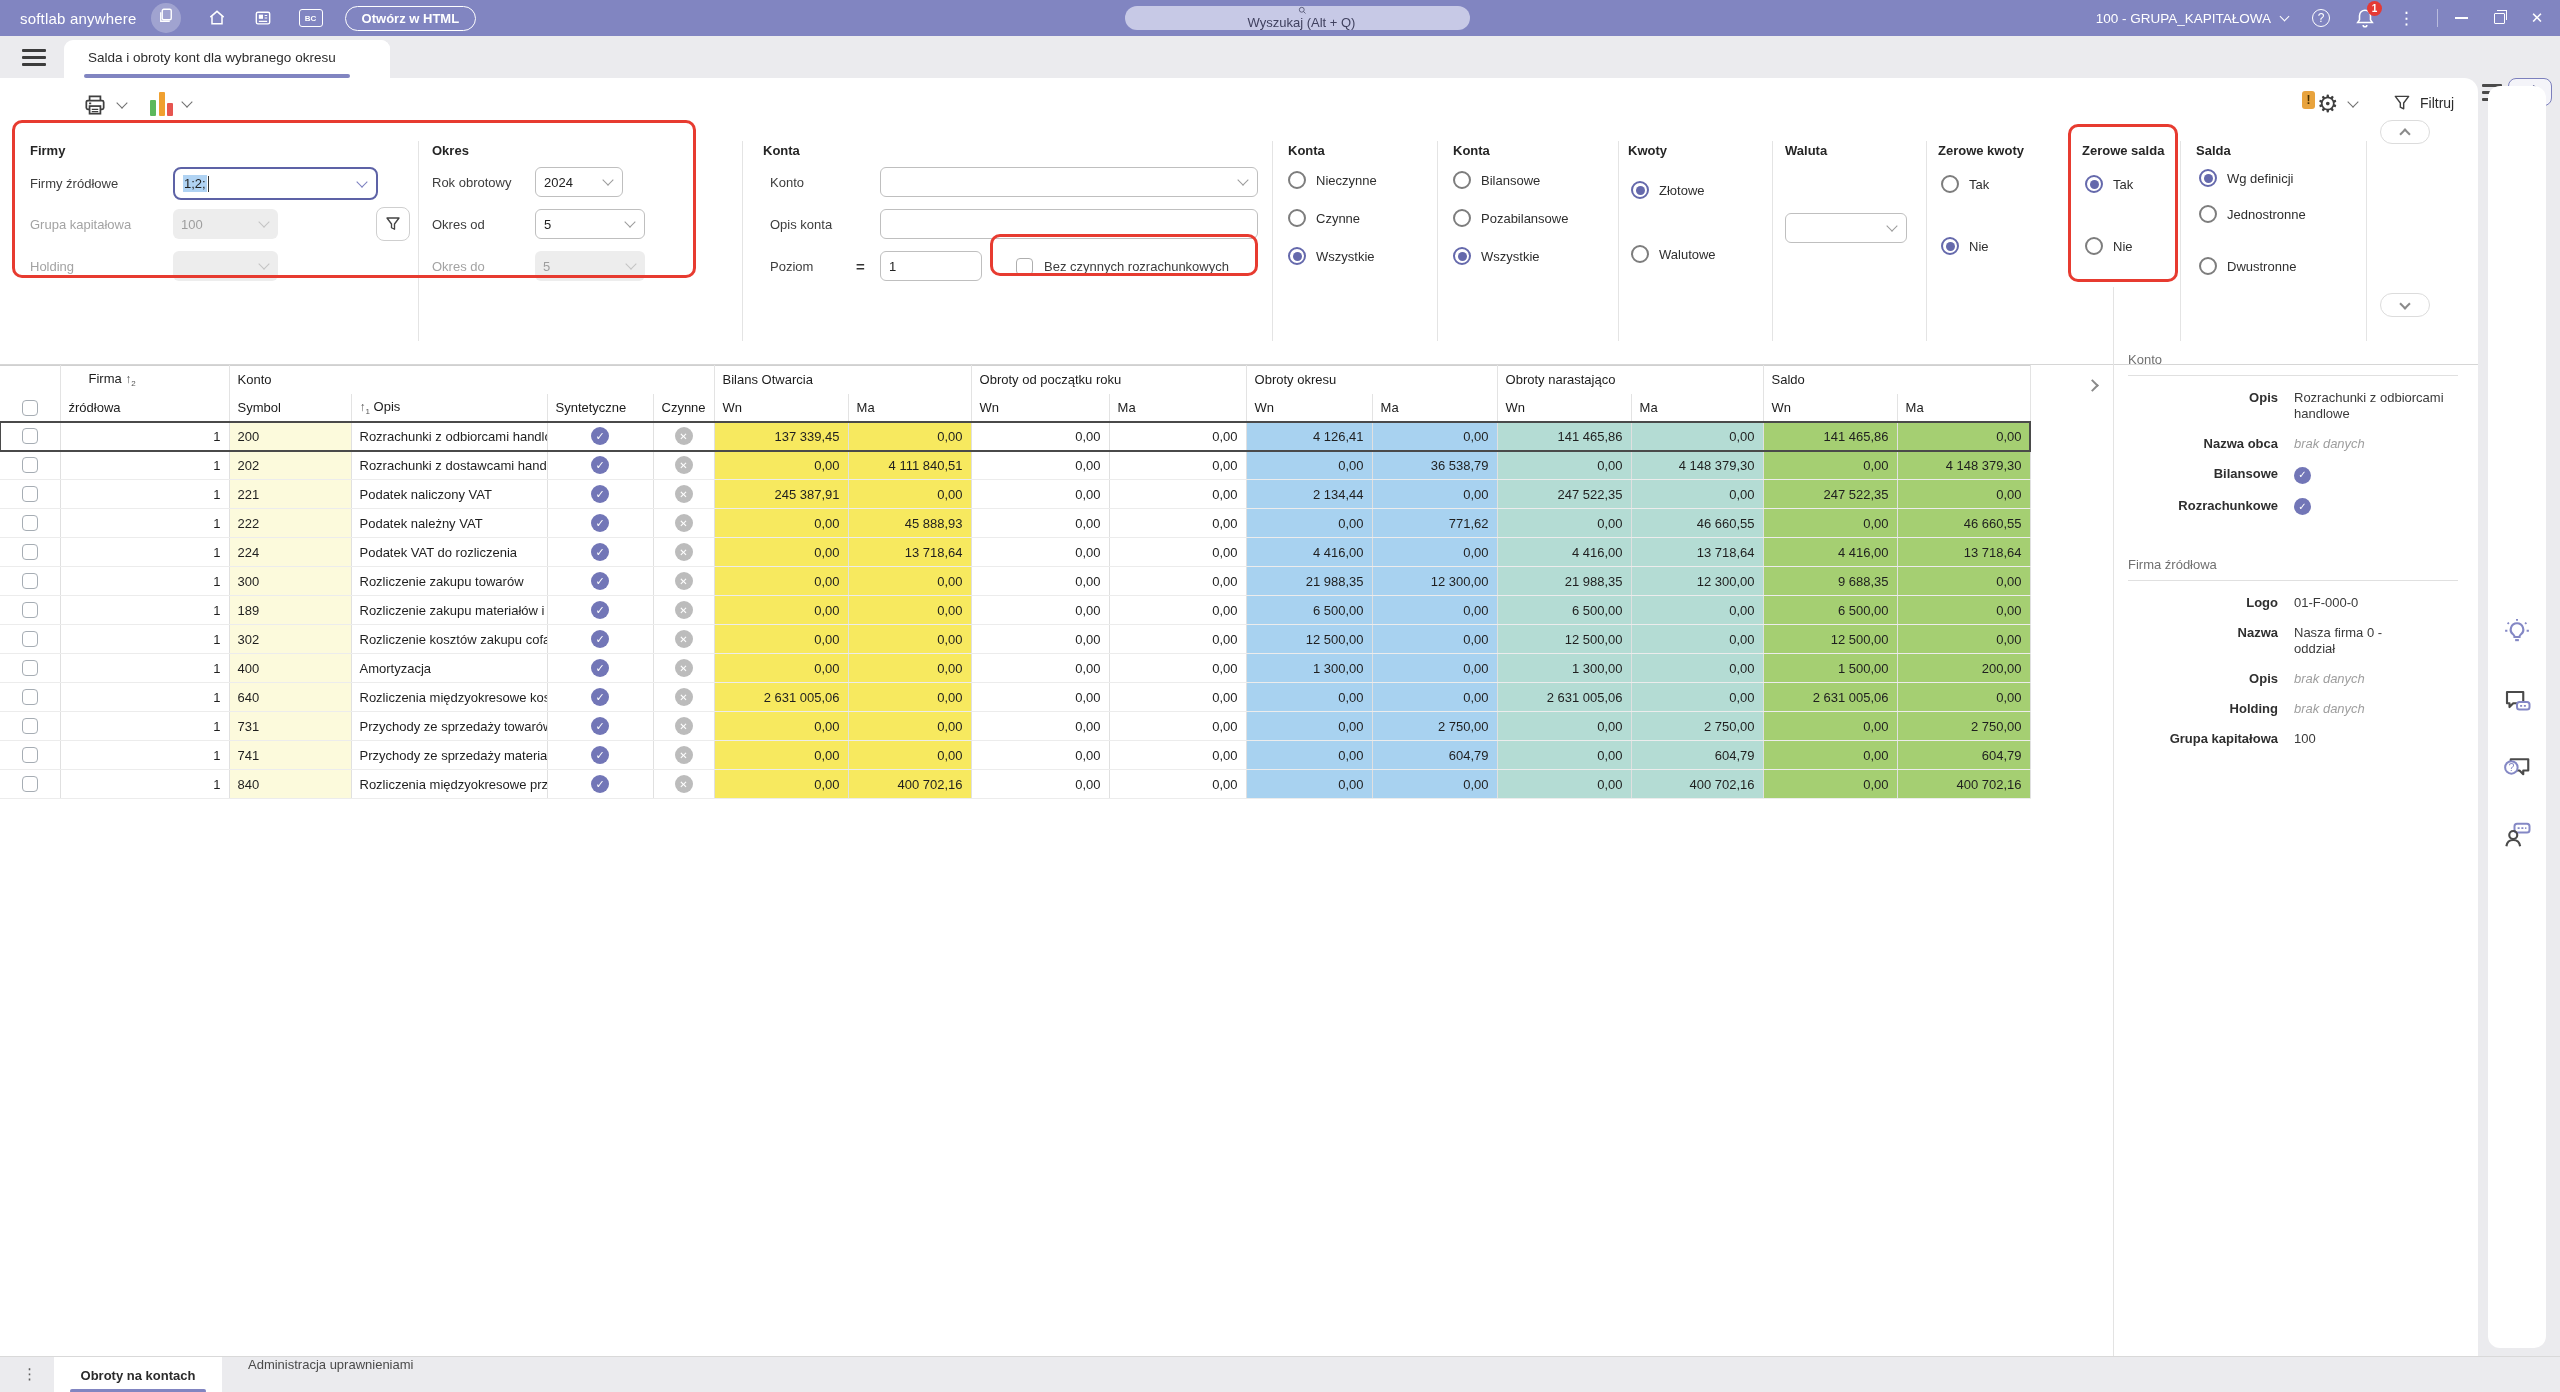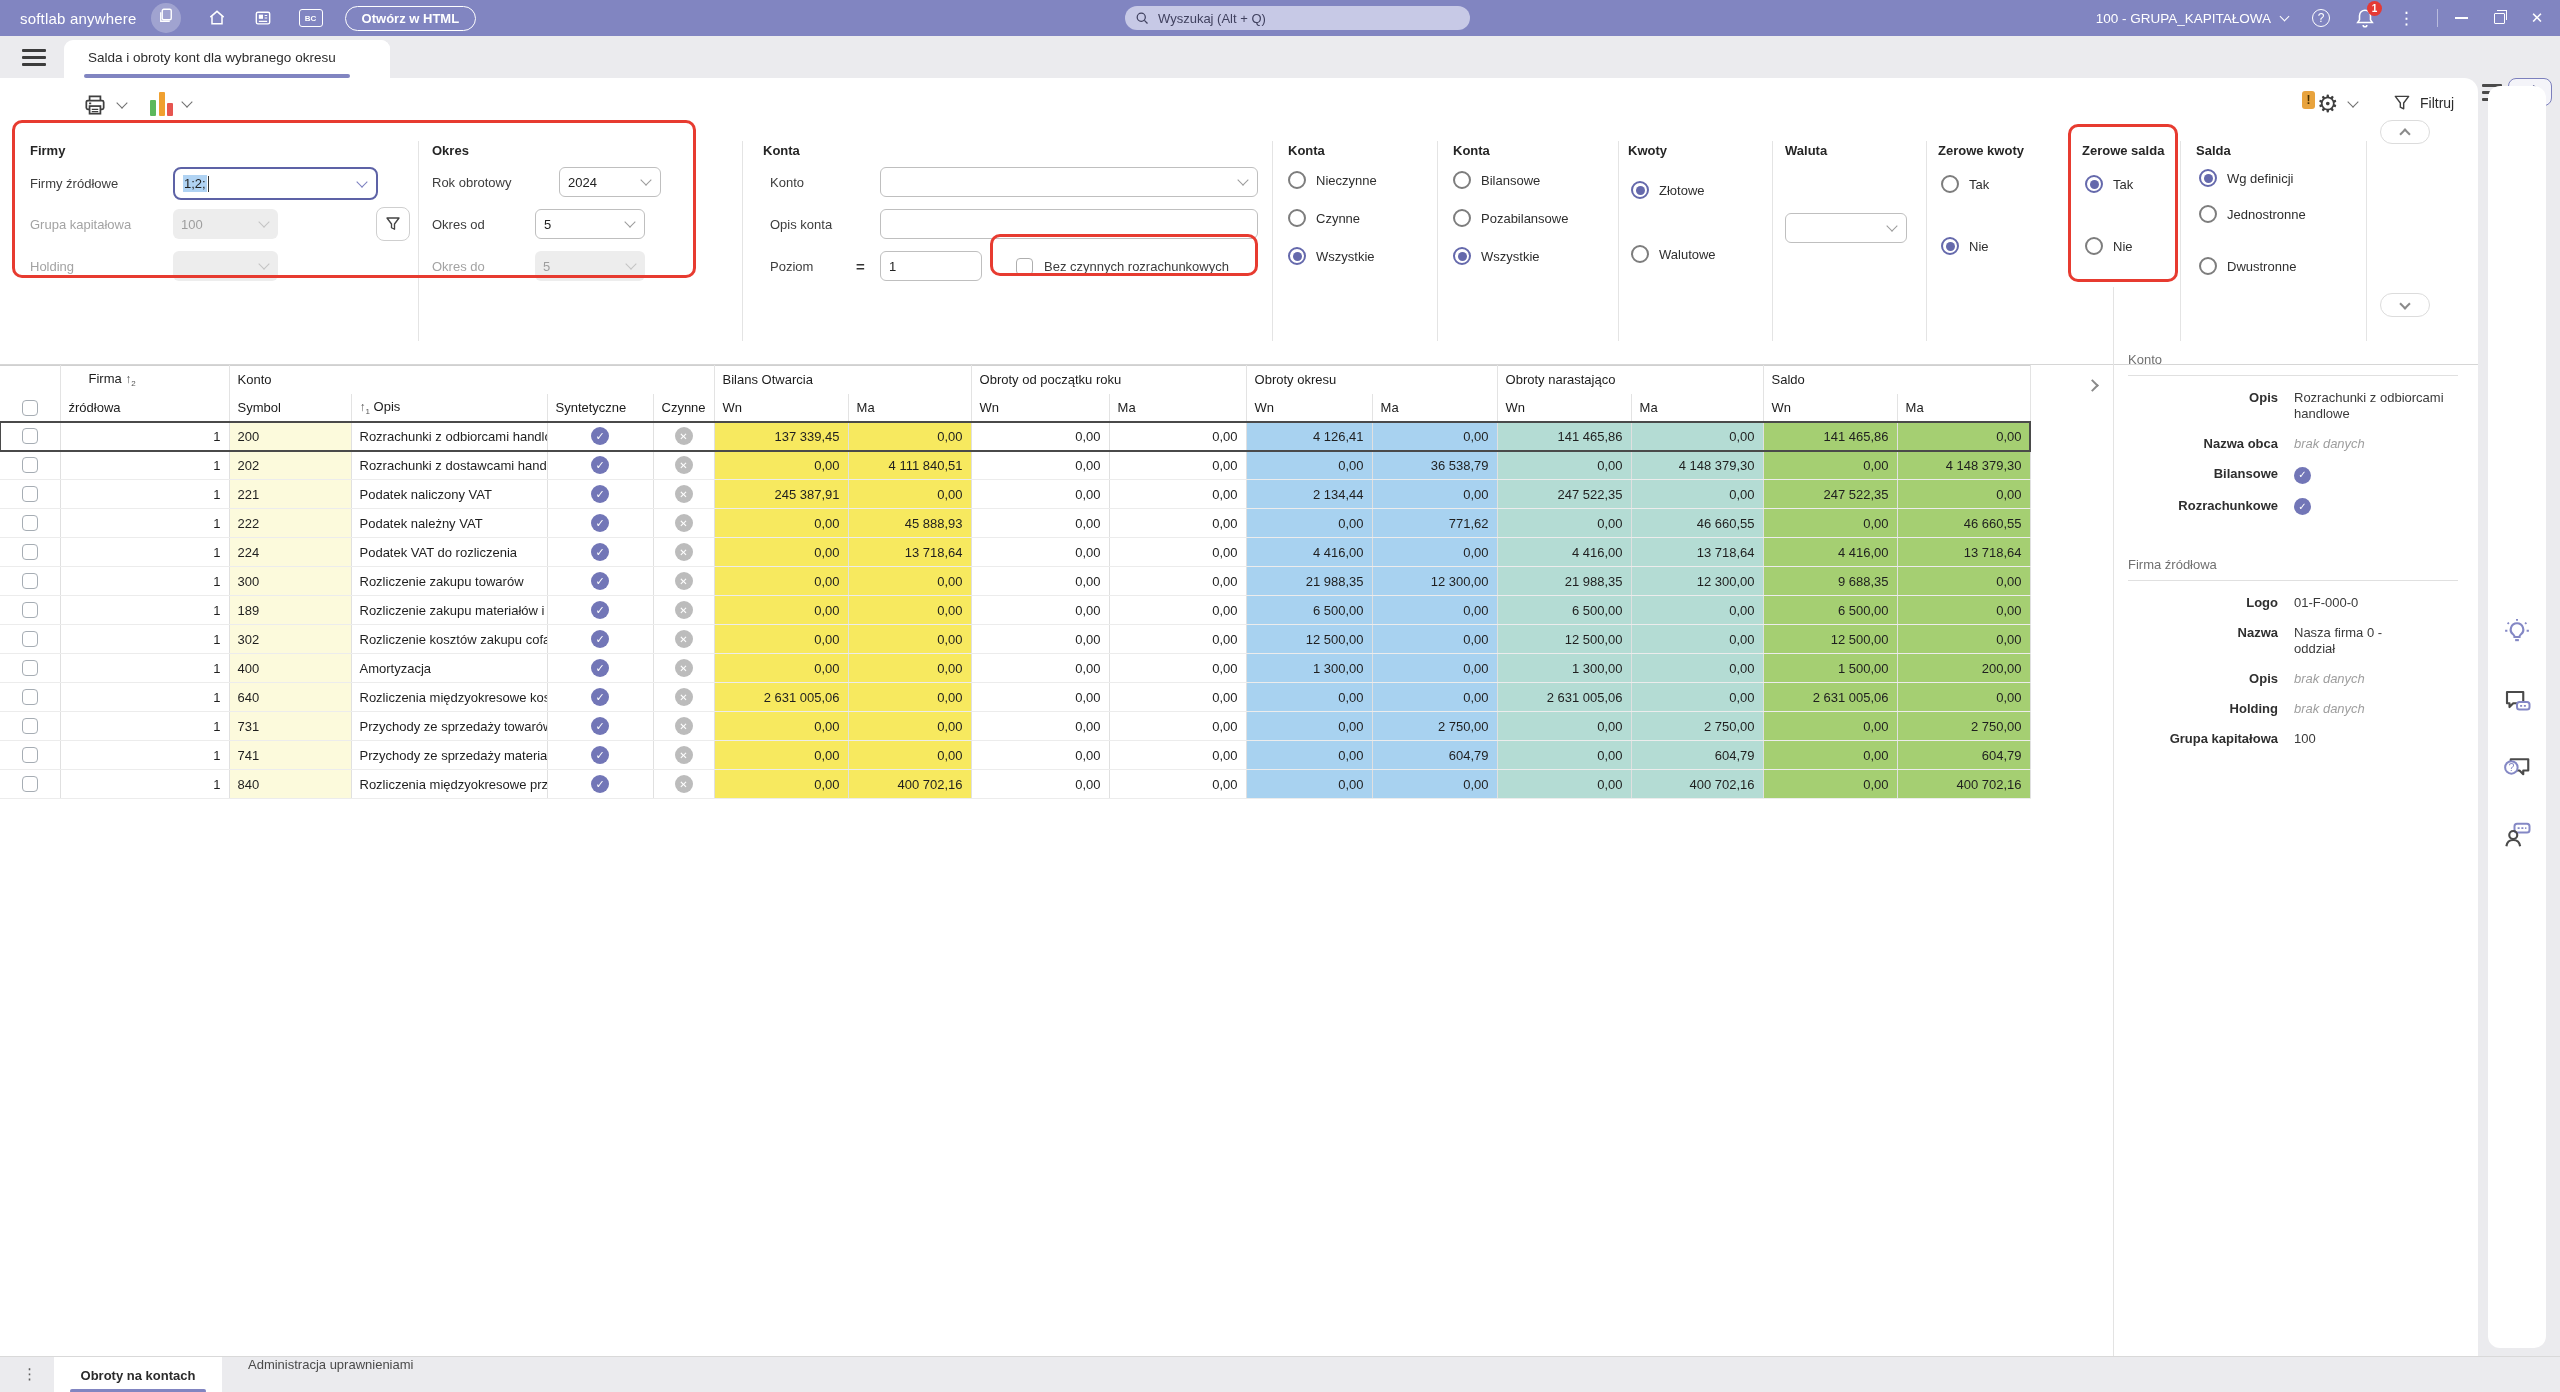--- a/index.html
+++ b/index.html
@@ -6,21 +6,21 @@
   html,body { width:2560px; height:1392px; }
   body { font-family:"Liberation Sans", sans-serif; background:#ebebee; position:relative; overflow:hidden; color:#222; }
 
   
   .titlebar { position:absolute; left:0; top:0; width:2560px; height:36px; background:#8185c1; display:flex; align-items:center; color:#fff; }
   .app-name { margin-left:20px; font-size:15px; letter-spacing:.2px; }
   .tb-circle { width:30px; height:30px; border-radius:50%; background:rgba(255,255,255,.25); margin-left:14px; display:flex; align-items:center; justify-content:center; }
   .tb-ic { width:20px; height:20px; margin-left:26px; display:flex; align-items:center; justify-content:center; }
   .bc-box { width:24px; height:18px; border:1.5px solid #fff; border-radius:3px; font-size:8px; font-weight:bold; display:flex; align-items:center; justify-content:center; margin-left:26px; }
   .open-html { margin-left:22px; height:25px; padding:0 16px; border:1.5px solid #fff; border-radius:13px; display:flex; align-items:center; font-size:13px; font-weight:bold; background:transparent; color:#fff; }
-  .search { position:absolute; left:1125px; top:6px; width:345px; height:24px; background:#c7c9e6; border-radius:12px; display:flex; align-items:center; color:#40415f; }
+  .search { position:absolute; left:1125px; top:6px; width:345px; height:24px; background:#c7c9e6; border-radius:12px; display:flex; align-items:center; color:#40415f;flex-direction:column; }
   .search svg { margin-left:10px; }
   .search-ph { font-size:13px; margin-left:8px; color:#40415f; }
   .tb-right { position:absolute; right:0; top:0; height:36px; display:flex; align-items:center; }
   .company { font-size:13.5px; }
   .chev-w { width:7px; height:7px; border-right:1.6px solid #fff; border-bottom:1.6px solid #fff; transform:rotate(45deg); margin:-3px 0 0 10px; }
   .help-c { width:18px; height:18px; border:1.5px solid #fff; border-radius:50%; font-size:12px; display:flex; align-items:center; justify-content:center; margin-left:24px; }
   .bell { position:relative; margin-left:24px; width:22px; height:22px; }
   .badge { position:absolute; top:-6px; right:-6px; min-width:15px; height:15px; background:#e53935; border-radius:8px; font-size:10px; font-weight:bold; display:flex; align-items:center; justify-content:center; padding:0 3px; }
   .kebab { font-size:17px; margin-left:22px; letter-spacing:0; }
   .tb-sep { width:1px; height:18px; background:rgba(255,255,255,.45); margin-left:22px; }
@@ -287,21 +287,21 @@
     </div>
     <span class="funnel-btn" style="left:376px;top:72px;">
       <svg width="18" height="20" viewBox="0 0 24 24">
           <path d="M4 4h16l-6 8v7l-4-2v-5L4 4z" fill="none" stroke="#444" stroke-width="1.8" stroke-linejoin="round"></path>
         </svg>
     </span>
 
     <div class="ftitle" style="position:absolute;left:432px;top:8px;">Okres</div>
     <div class="frow" style="left:432px;top:32px;">
       <span class="flabel" style="width:103px;">Rok obrotowy</span>
-      <span class="inp" style="width:102px;margin-left:24px;">
+      <span class="inp" style="width:88px;">
         <span>2024</span>
         <span class="chev-g"></span>
       </span>
     </div>
     <div class="frow" style="left:432px;top:74px;">
       <span class="flabel" style="width:103px;">Okres od</span>
       <span class="inp" style="width:110px;">
         <span>5</span>
         <span class="chev-g"></span>
       </span>

